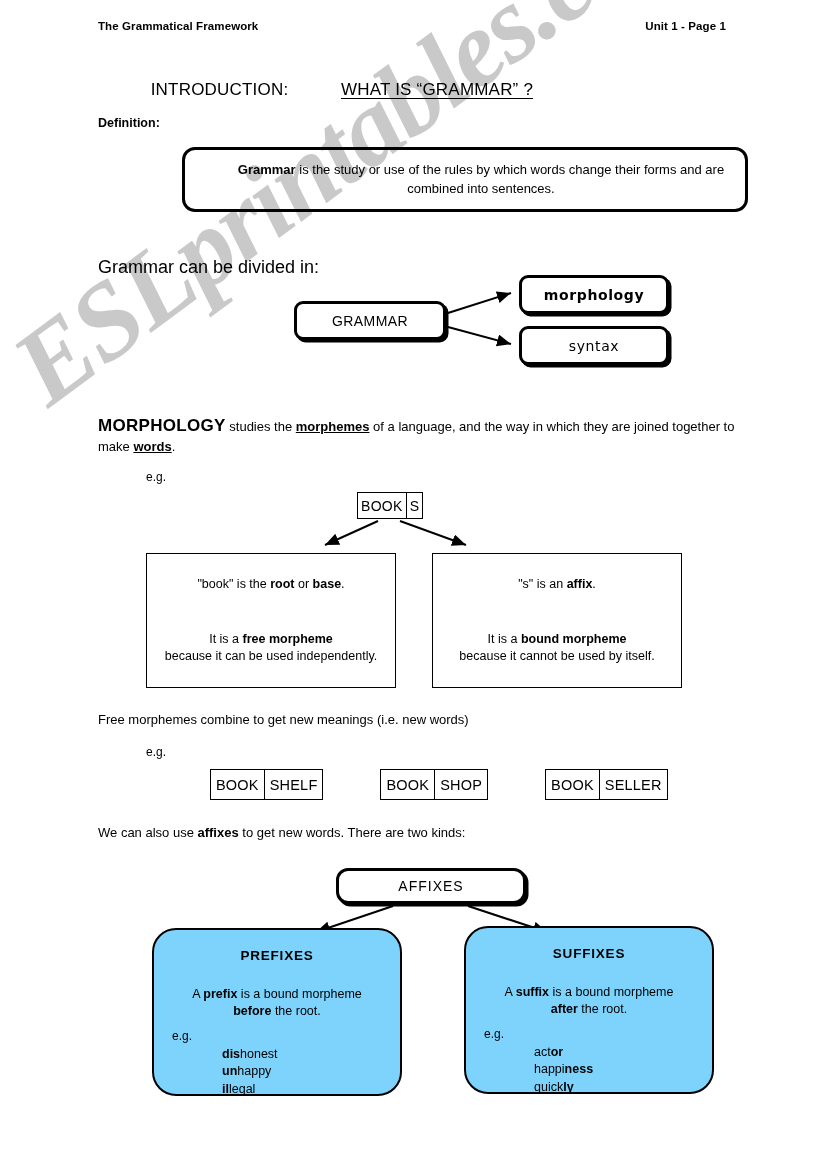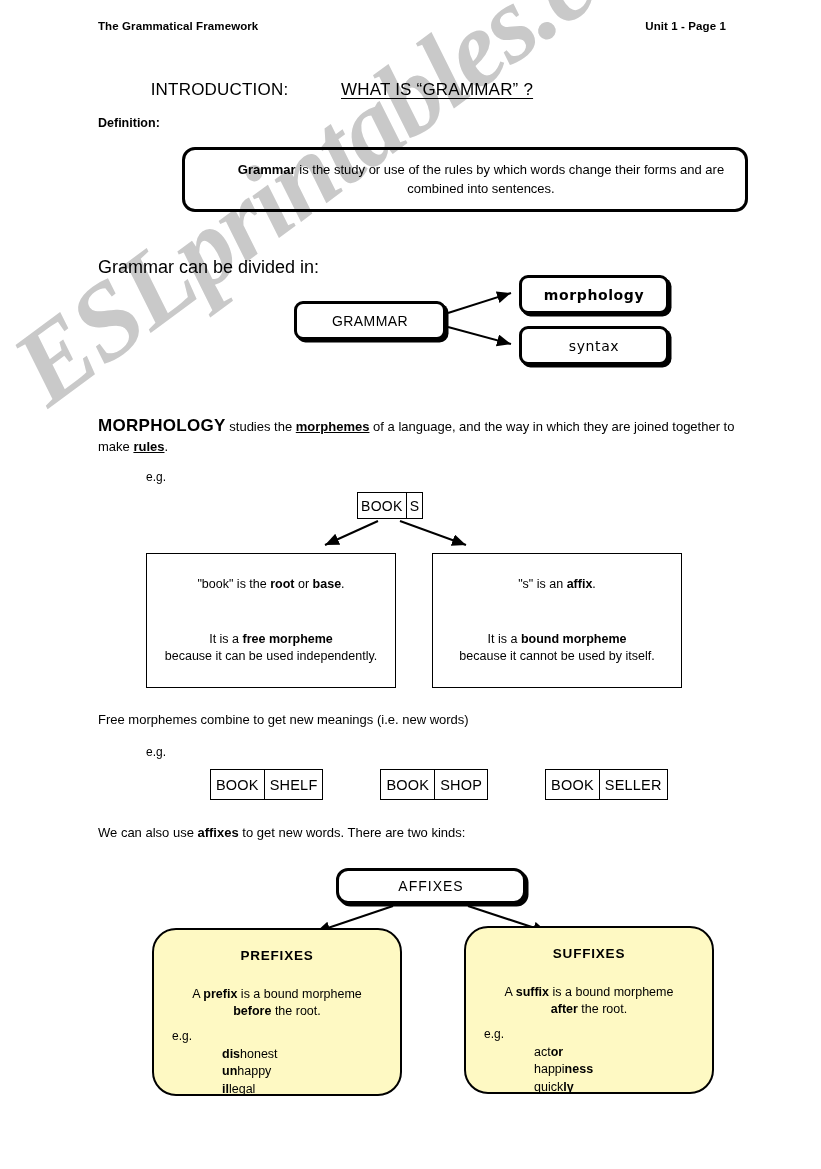--- a/index.html
+++ b/index.html
@@ -245,21 +245,21 @@
     background: #fff;
     display: flex; align-items: center; justify-content: center;
     font-size: 14px; letter-spacing: 1px;
     box-shadow: 2.5px 2.5px 0 #000;
   }
   .pbox {
     position: absolute;
     border: 2.2px solid #000;
     border-radius: 24px;
     box-sizing: border-box;
-    background: #fef9c3;
+    background: #7dd3fc;
     font-size: 12.5px;
     line-height: 1.35;
   }
   .pbox-left  { left: 2px;   top: 62px; width: 250px; height: 168px; }
   .pbox-right { left: 314px; top: 60px; width: 250px; height: 168px; }
   .pbox .title {
     text-align: center;
     font-size: 13.5px;
     font-weight: 700;
     letter-spacing: 0.8px;
@@ -307,21 +307,21 @@
       </defs>
       <line x1="158" y1="41" x2="221" y2="21" stroke="#000" stroke-width="2" marker-end="url(#ah)"></line>
       <line x1="158" y1="55" x2="221" y2="72" stroke="#000" stroke-width="2" marker-end="url(#ah)"></line>
     </svg>
     <div class="rbox box-grammar">GRAMMAR</div>
     <div class="rbox box-morphology">morphology</div>
     <div class="rbox box-syntax">syntax</div>
   </div>
 
   <div class="morph-para layer">
-    <span class="big">MORPHOLOGY</span><span> studies the </span><b>morphemes</b><span> of a language, and the way in which they are joined together to make </span><b>rules</b><span>.</span>
+    <span class="big">MORPHOLOGY</span><span> studies the </span><b>morphemes</b><span> of a language, and the way in which they are joined together to make </span><b>words</b><span>.</span>
   </div>
 
   <div class="eg1 layer">e.g.</div>
 
   <div class="books-box layer">
     <div class="books-cell">BOOK</div>
     <div class="books-cell">S</div>
   </div>
 
   <svg class="layer" style="position:absolute; left:0; top:0;" width="821" height="1169">

